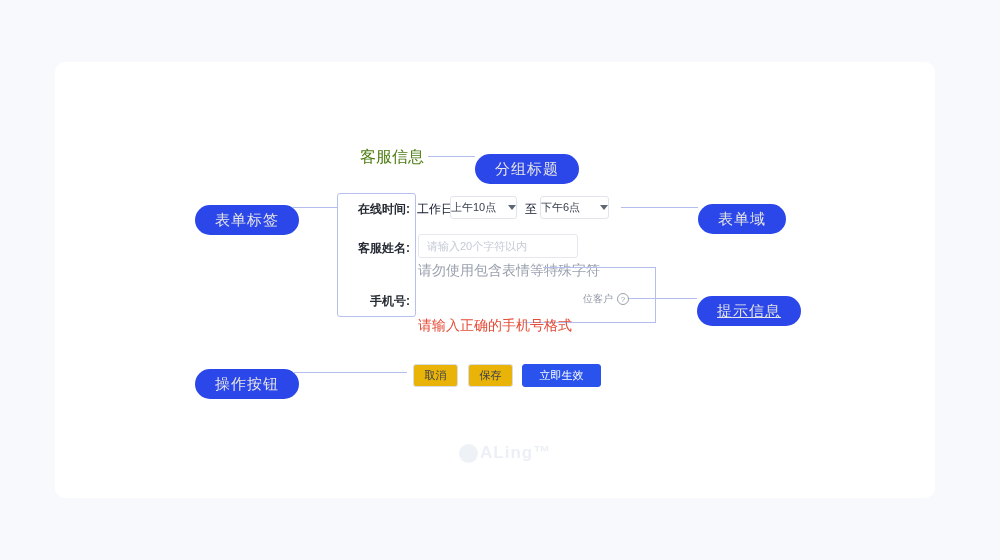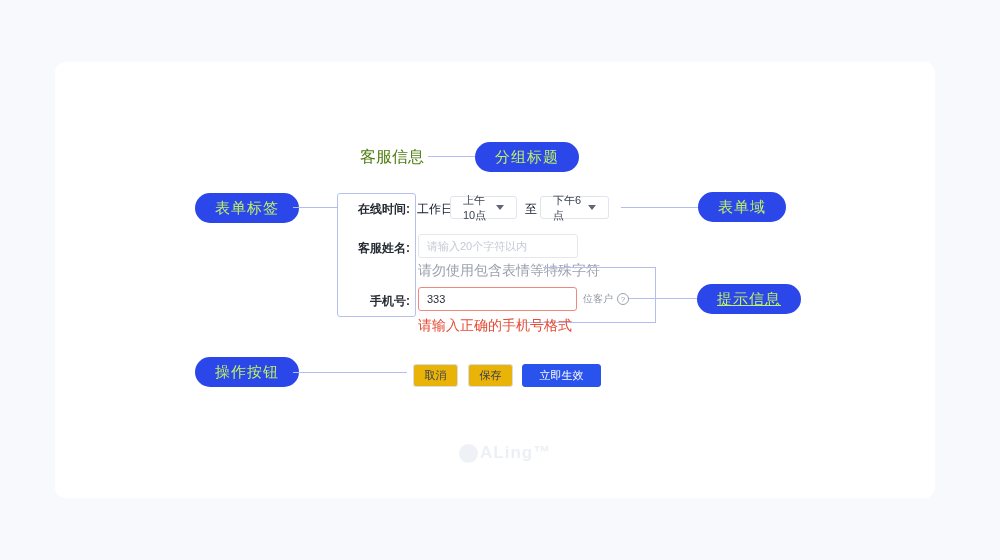--- a/index.html
+++ b/index.html
@@ -8,41 +8,41 @@
     background:#f7f9fc;
     font-family:"Liberation Sans","DejaVu Sans",sans-serif;
     -webkit-font-smoothing:antialiased;
   }
   .card{
     position:absolute;left:55px;top:62px;width:880px;height:436px;
     background:#ffffff;border-radius:10px;
   }
   .pill{
     position:absolute;height:30px;border-radius:16px;
-    background:#2b46e9;color:#bef264;font-size:15px;
+    background:#2b46e9;color:#e5e5e5;font-size:15px;
     display:flex;align-items:center;justify-content:center;
-    padding:0 20px;white-space:nowrap;letter-spacing:1px;
+    padding:0 20px;white-space:nowrap;letter-spacing:1px;margin-top:12px;
   }
   .cline{position:absolute;height:1px;background:#b4bdee;}
   .vline{position:absolute;width:1px;background:#b4bdee;}
   .bracket{
     position:absolute;border:1px solid #b6c0ee;border-radius:3px;background:transparent;
   }
   .title{
     position:absolute;font-size:16px;font-weight:400;color:#4d7c0f;white-space:nowrap;
   }
   .flabel{
     position:absolute;width:69px;text-align:right;font-size:12px;font-weight:700;
     color:#262b33;white-space:nowrap;
   }
   .ftext{position:absolute;font-size:12px;color:#0f172a;white-space:nowrap;}
   .select{
     position:absolute;height:23px;border:1px solid #e1e4ea;border-radius:3px;
     background:#fff;display:flex;align-items:center;justify-content:space-between;
-    padding:0 12px;font-size:11px;color:#3b4252;box-sizing:border-box;cursor:pointer;
+    padding:0 0;font-size:11px;color:#3b4252;box-sizing:border-box;cursor:pointer;
   }
   .caret{
     width:0;height:0;border-left:4px solid transparent;border-right:4px solid transparent;
     border-top:5px solid #606774;margin-left:6px;flex:none;
   }
   .ipt{
     position:absolute;height:24px;box-sizing:border-box;border:1px solid #e4e7ee;
     border-radius:3px;background:#fff;padding:0 8px;font-size:11px;color:#2a2f3a;
     font-family:"Liberation Sans","DejaVu Sans",sans-serif;outline:none;
   }
@@ -104,21 +104,20 @@
   <input class="ipt" style="left: 363px; top: 172px; width: 160px;" placeholder="请输入20个字符以内">
   <div class="small hint" style="left:363px;top:200px;">请勿使用包含表情等特殊字符</div>
 
   <div class="cline" style="left:488px;top:205px;width:112px;"></div>
   <div class="vline" style="left:600px;top:205px;height:56px;"></div>
   <div class="cline" style="left:468px;top:260px;width:132px;"></div>
   <div class="cline" style="left:573px;top:236px;width:69px;"></div>
   <div class="pill" style="left:642px;top:222px;text-decoration:underline;">提示信息</div>
 
   <div class="flabel" style="left:286px;top:231px;">手机号:</div>
-  <input class="ipt error-border" style="left: 363px; top: 225px; width: 159px;" value="333">
   <div class="suffix" style="left:528px;top:230px;">
     <span>位客户</span>
     <span class="help">?</span>
   </div>
   <div class="small err" style="left:363px;top:255px;">请输入正确的手机号格式</div>
 
   <div class="pill" style="left:140px;top:295px;">操作按钮</div>
   <div class="cline" style="left:238px;top:310px;width:114px;"></div>
   <button class="btn" style="left:358px;top:302px;width:45px;">取消</button>
   <button class="btn" style="left:413px;top:302px;width:45px;">保存</button>

